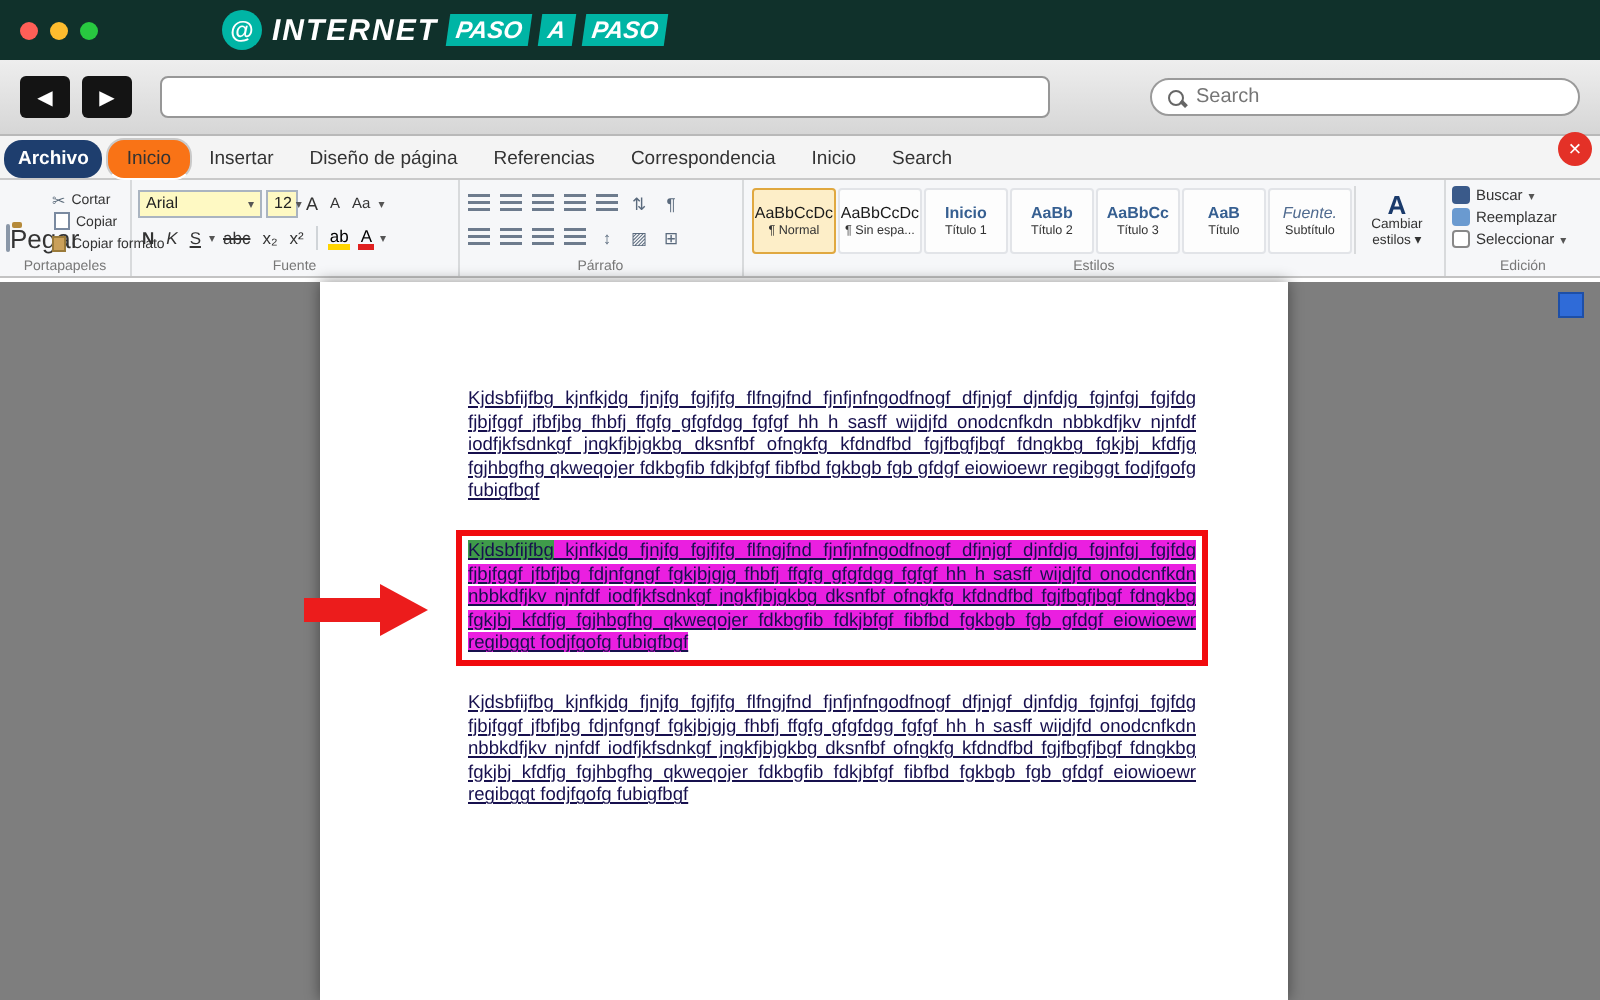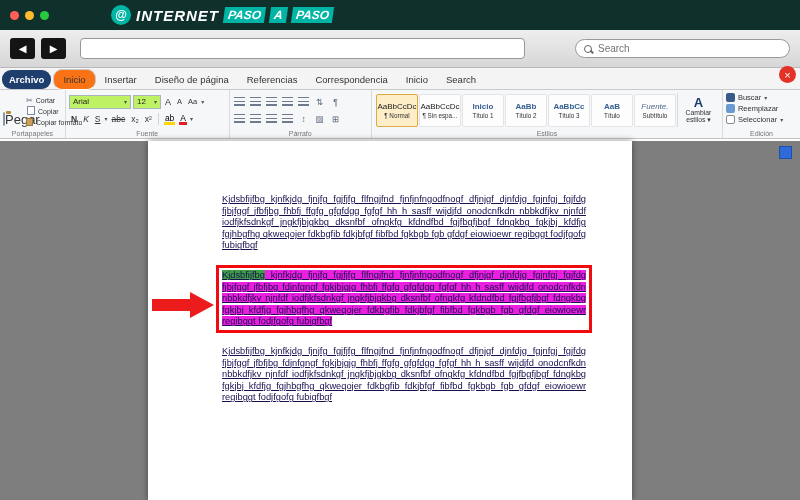--- a/index.html
+++ b/index.html
@@ -53,21 +53,21 @@
   .clip-icon { width:11px; height:14px; background:#e8edf3; border:1px solid #8a97a8; border-radius:2px; position:relative; margin-bottom:1px; }
   .clip-icon::before { content:""; position:absolute; top:-2px; left:2px; width:5px; height:3px; background:#b58a3a; border-radius:1px; }
   .sbtns { display:flex; flex-direction:column; justify-content:flex-start; gap:1px; padding-top:2px; }
   .sbtn { display:flex; align-items:center; gap:3px; font-size:7px; color:#333; height:10px; cursor:pointer; white-space:nowrap; overflow:hidden; }
   .i-scissors { font-size:8px; color:#5a6a7a; }
   .i-copy { position:relative; width:6px; height:7px; border:1px solid #7a8aa0; background:#fff; margin-left:3px; flex:none; }
   .i-copy::before { content:""; position:absolute; left:-3px; top:-3px; width:6px; height:7px; border:1px solid #7a8aa0; background:#fff; }
   .i-brush { width:7px; height:8px; background:#caa05a; border:1px solid #9a7a3a; flex:none; }
 
   .g-font { width:170px; }
-  .combo { border:1px solid #aab4c0; background:#bef264; font-size:8px; color:#222; display:flex; align-items:center;
+  .combo { border:1px solid #aab4c0; background:#fef9c3; font-size:8px; color:#222; display:flex; align-items:center;
            padding:0 3px; height:14px; gap:2px; cursor:pointer; }
   .combo .chev, .chev { font-size:6px; color:#555; }
   .fbtn { font-size:9px; color:#333; padding:0 2px; cursor:pointer; display:flex; align-items:flex-end; gap:1px; }
   .fbtn.small { font-size:7.5px; }
   .tbtn { font-size:8.5px; color:#333; padding:0 2px; cursor:pointer; position:relative; }
   .tbtn.b { font-weight:bold; } .tbtn.i { font-style:italic; } .tbtn.u { text-decoration:underline; }
   .tbtn.strike { text-decoration:line-through; }
   .colorbtn { position:relative; font-size:8.5px; padding:0 2px 2px; cursor:pointer; }
   .colorbtn.yellow::after { content:""; position:absolute; left:1px; right:1px; bottom:0; height:3px; background:#ffd400; }
   .colorbtn.red::after { content:""; position:absolute; left:1px; right:1px; bottom:0; height:3px; background:#e02020; }
@@ -93,21 +93,21 @@
 
   .g-edit { width:80px; padding-top:2px; }
   .erow { display:flex; align-items:center; gap:3px; font-size:7.5px; color:#333; height:11px; cursor:pointer; white-space:nowrap; }
   .eicon { width:9px; height:9px; flex:none; border-radius:2px; }
   .i-binoc { background:#3a5a8a; }
   .i-replace { background:#6a9ad0; }
   .i-select { background:#fff; border:1px solid #888; }
 
   
   .docarea { position:absolute; top:141px; left:0; right:0; bottom:0; background:#7e7e7e; }
-  .page { position:absolute; left:148px; top:0; width:484px; bottom:0; background:#fff; box-shadow:0 0 7px rgba(0,0,0,.45); }
+  .page { position:absolute; left:160px; top:0; width:484px; bottom:0; background:#fff; box-shadow:0 0 7px rgba(0,0,0,.45); }
   .page-inner { padding:53px 46px 0 74px; }
   .page-inner p { font-size:9.3px; line-height:11.6px; color:#17104e; text-align:justify;
                   text-decoration:underline; margin:0 0 13px; }
   .p2wrap { border:3px solid #f10b0e; margin:0 -6px 13px; padding:2px 3px; }
   .hl { background:#ea1fe0; }
   .hl-start { background:#3f9b4a; }
 
   .arrow { position:absolute; left:152px; top:151px; width:62px; height:26px; z-index:3; }
   .arrow .shaft { position:absolute; left:0; top:7px; width:38px; height:12px; background:#ec1c1c; }
   .arrow .head { position:absolute; left:38px; top:0; width:0; height:0;
@@ -178,21 +178,21 @@
       </div>
       <div class="group-label">Portapapeles</div>
     </div>
 
     <div class="group g-font">
       <div class="row">
         <div class="combo" style="width:62px">
           <span style="flex:1">Arial</span>
           <span class="chev">▾</span>
         </div>
-        <div class="combo" style="width:28px">
+        <div class="combo" style="width:16px">
           <span style="flex:1">12</span>
           <span class="chev">▾</span>
         </div>
         <span class="fbtn">A</span>
         <span class="fbtn small">A</span>
         <span class="fbtn small">Aa</span>
         <span class="chev">▾</span>
       </div>
       <div class="row">
         <span class="tbtn b">N</span>

